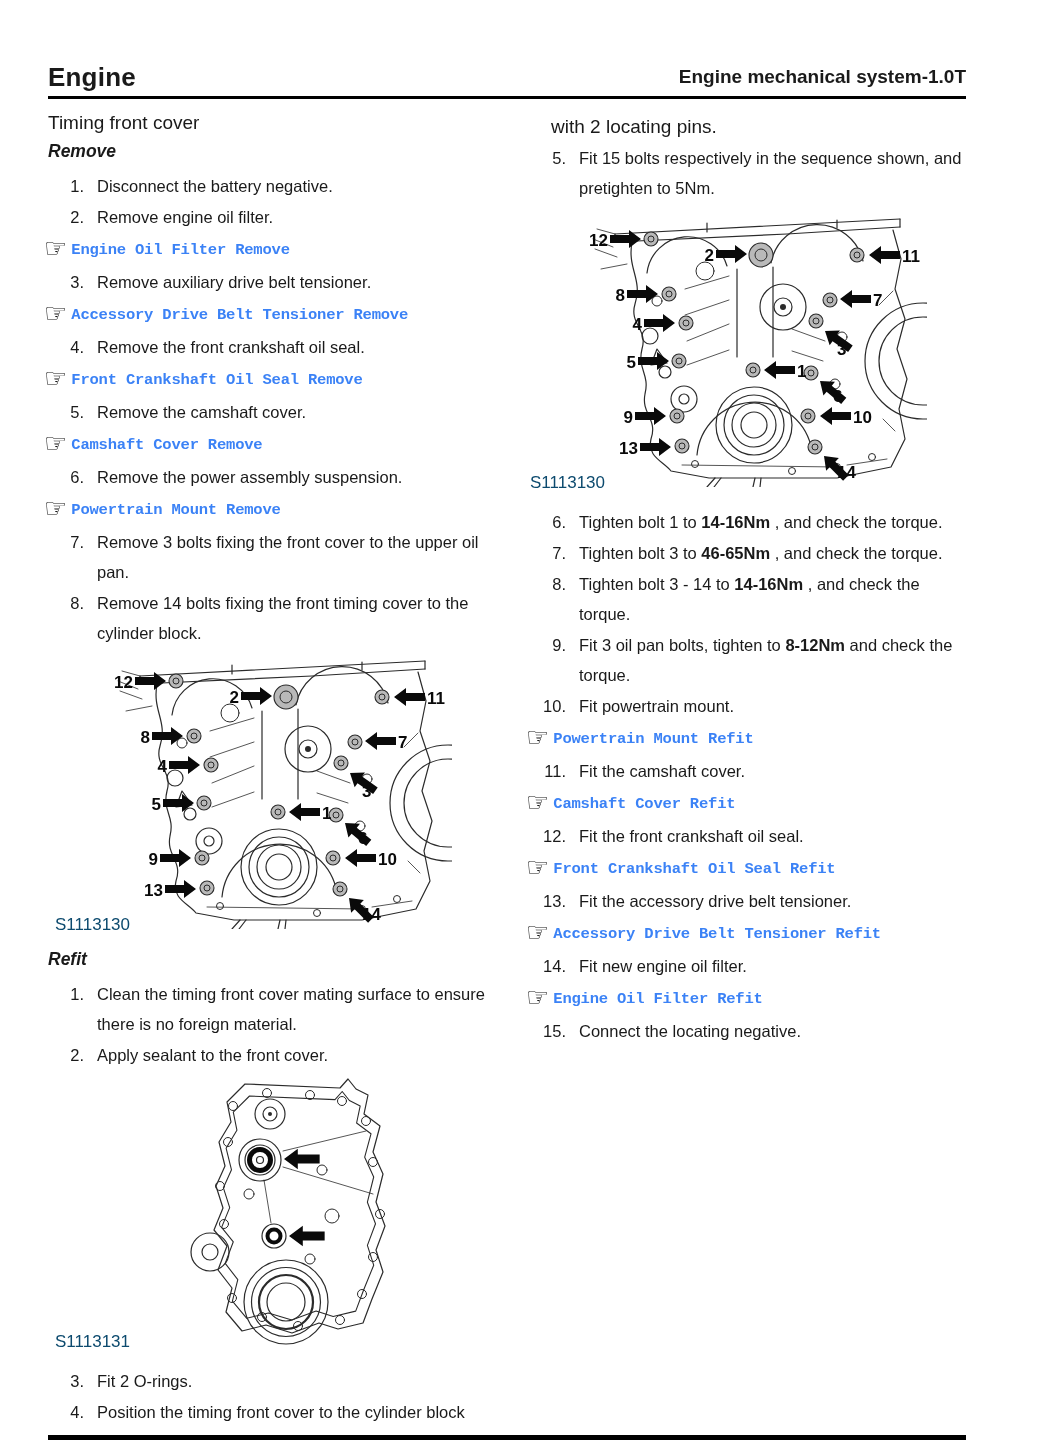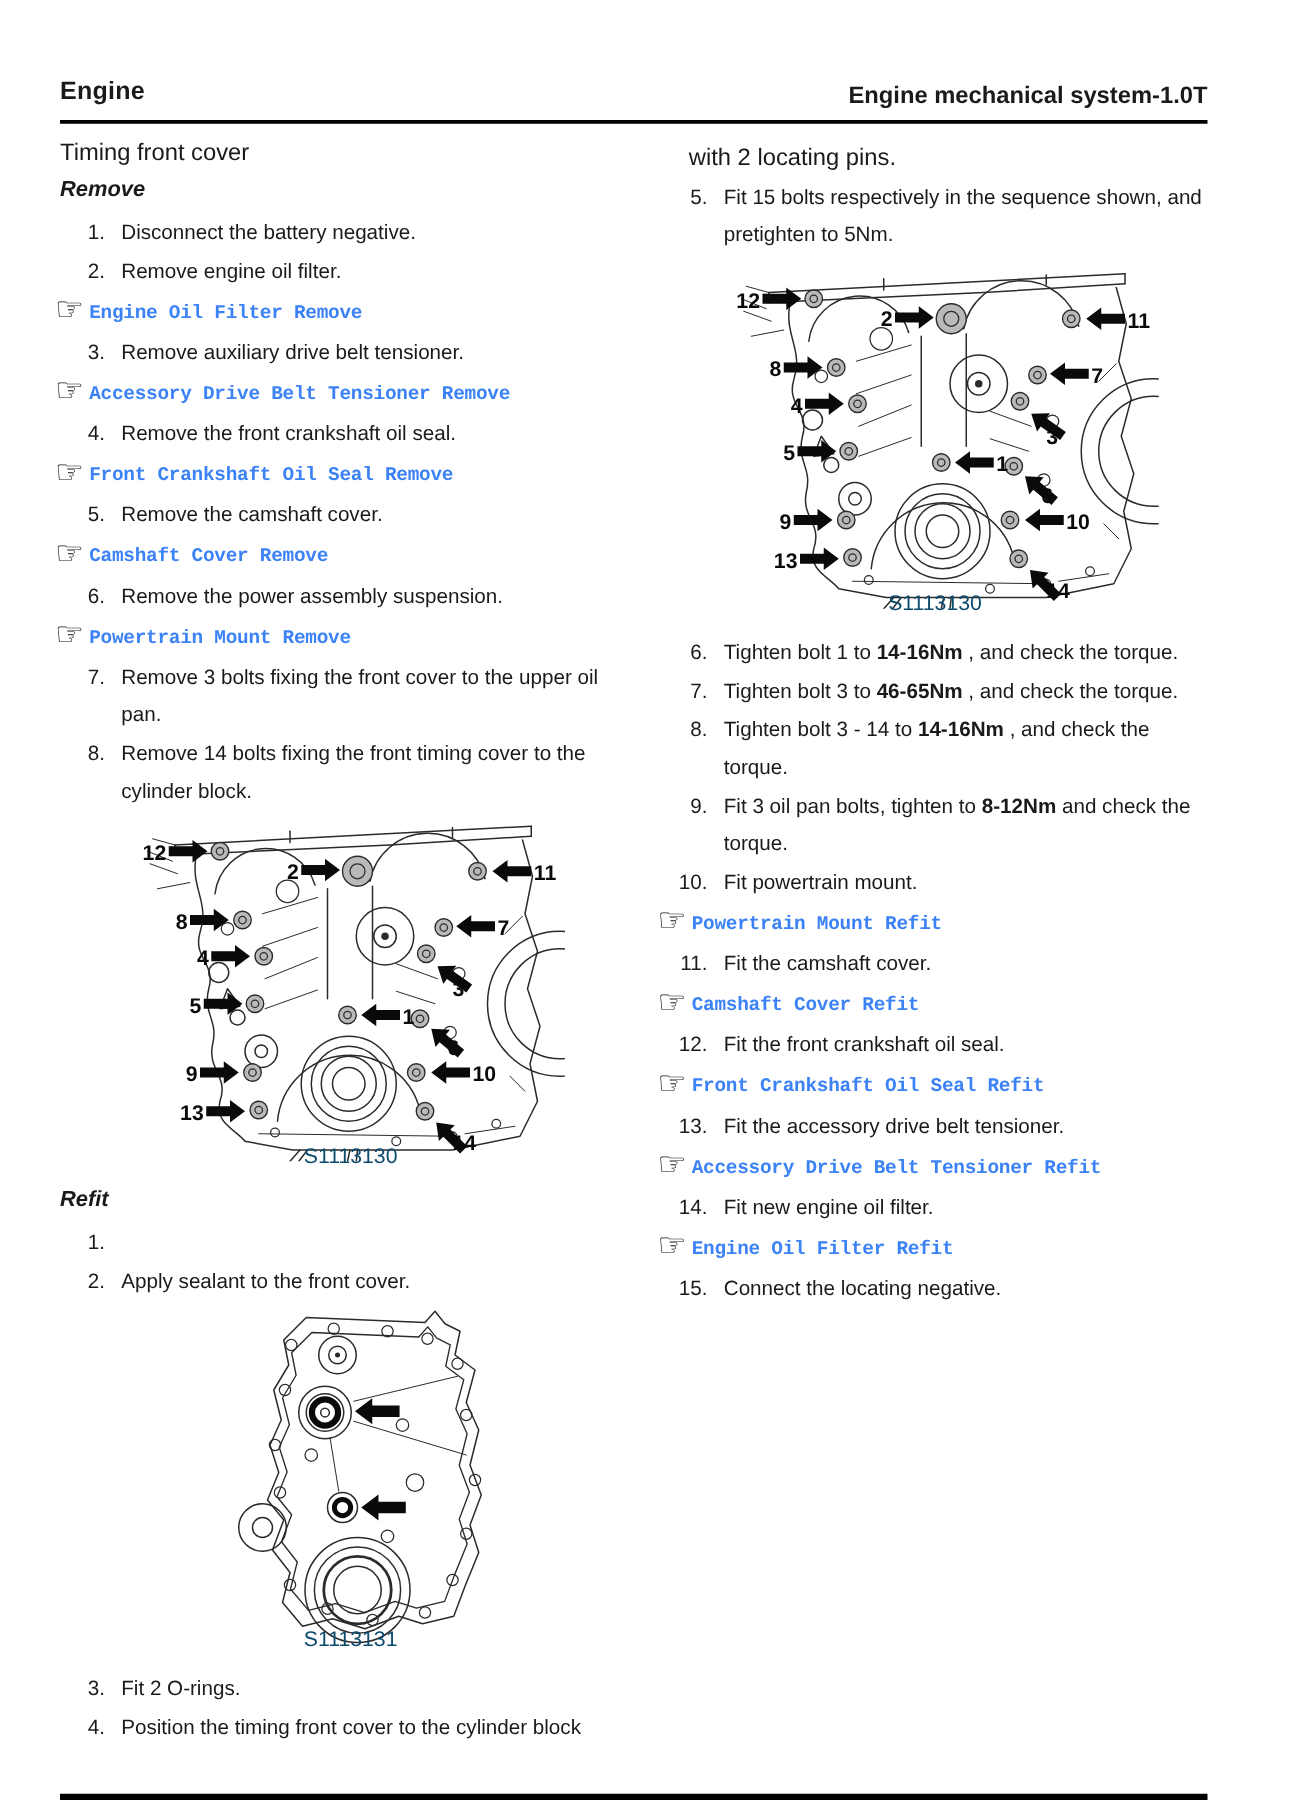--- a/index.html
+++ b/index.html
@@ -1,38 +1,38 @@
 <!DOCTYPE html>
 <html><head>
 <meta charset="utf-8">
 <style>
   html,body{margin:0;padding:0;background:#ffffff;}
   .page{
     position:relative;width:1050px;height:1446px;background:#ffffff;overflow:hidden;
     font-family:"Liberation Sans",sans-serif;color:#1a1a1a;
   }
-  .hdr-left{position:absolute;left:48px;top:62px;font-size:20px;font-weight:bold;letter-spacing:.2px;}
+  .hdr-left{position:absolute;left:48px;top:62px;font-size:26px;font-weight:bold;letter-spacing:.2px;}
   .hdr-right{position:absolute;right:84px;top:66px;font-size:19px;font-weight:bold;}
   .hdr-rule{position:absolute;left:48px;top:96px;width:918px;height:3px;background:#000;}
   .bottom-rule{position:absolute;left:48px;top:1435px;width:918px;height:5px;background:#000;}
   .col{position:absolute;top:112px;}
   .col-left{left:48px;width:458px;}
   .col-right{left:530px;width:436px;}
   .section-title{font-size:19px;font-weight:normal;margin:0 0 7px 0;}
   .subheading{font-size:17.5px;font-weight:bold;font-style:italic;margin:5px 0 9px 0;}
   .step{display:flex;font-size:16.5px;line-height:30px;margin:1px 0;}
   .num{flex:none;width:36px;text-align:right;}
   .step-text{margin-left:13px;}
   .step-text b{font-weight:bold;}
   .cont{font-size:19px;line-height:30px;margin-left:21px;}
   .callout{display:flex;align-items:center;height:33px;margin:1px 0;}
   .hand-icon{font-family:"DejaVu Sans",sans-serif;font-size:26px;line-height:1;color:#111;
              flex:none;margin:-4px 4px 0 -4px;}
   .callout-text{font-family:"Liberation Mono",monospace;font-weight:bold;font-size:15.5px;letter-spacing:-0.2px;color:#3b82f6;}
-  figure{margin:0;padding:0;text-align:center;}
+  figure{margin:0;padding:0;}
   .fig-bolts svg{display:block;margin:3px 0 0 64px;}
   .col-right .fig-bolts svg{margin:6px 0 0 57px;}
   .fig-cover svg{display:block;margin:4px 0 0 122px;}
   .figcaption{font-size:17px;color:#0c4a6e;margin:-16px 0 12px 7px;line-height:24px;}
   .col-right .figcaption{margin-left:0;}
   svg .art{stroke:#2b2b2b;fill:none;stroke-width:1.2;stroke-linejoin:round;stroke-linecap:round;}
   svg .thin{stroke-width:0.8;}
   svg .bolt{fill:#b9b9b9;stroke:#2b2b2b;stroke-width:1.1;}
   svg .boltc{fill:none;stroke:#2b2b2b;stroke-width:1;}
   svg .arrow{fill:#0a0a0a;stroke:none;}
@@ -221,20 +221,21 @@
               <text x="51" y="245" class="lbl" text-anchor="end">13</text>
               <use href="#arrow-sym" class="arrow" transform="translate(237,247) rotate(225)"></use>
               <text x="250" y="269" class="lbl" text-anchor="start">14</text>
             </g>
   </svg>
 <div class="figcaption">S1113130</div>
         </figure>
         <div class="subheading">Refit</div>
         <div class="step">
           <span class="num">1.</span>
+          <span class="step-text">Clean the timing front cover mating surface to ensure there is no foreign material.</span>
         </div>
         <div class="step">
           <span class="num">2.</span>
           <span class="step-text">Apply sealant to the front cover.</span>
         </div>
         <figure class="fig-cover">
   <svg class="svg-cover" viewBox="0 0 240 272" width="240" height="272">
     <g class="art" stroke-width="1.3">
       <path d="M75,10 L170,14 L178,5 L186,15 L198,21 L194,40 L210,52 L203,78 L213,100 L206,128 L215,152 L206,176 L213,198 L202,225 L193,249 L168,255 L149,249 L122,259 L96,251 L72,257 L56,238 L62,214 L48,196 L57,172 L44,156 L53,134 L46,112 L55,92 L49,68 L61,48 L57,28 Z"></path>
       <path d="M75,10 L170,14 L178,5 L186,15 L198,21 L194,40 L210,52 L203,78 L213,100 L206,128 L215,152 L206,176 L213,198 L202,225 L193,249 L168,255 L149,249 L122,259 L96,251 L72,257 L56,238 L62,214 L48,196 L57,172 L44,156 L53,134 L46,112 L55,92 L49,68 L61,48 L57,28 Z" transform="translate(12,13) scale(0.9)"></path>

